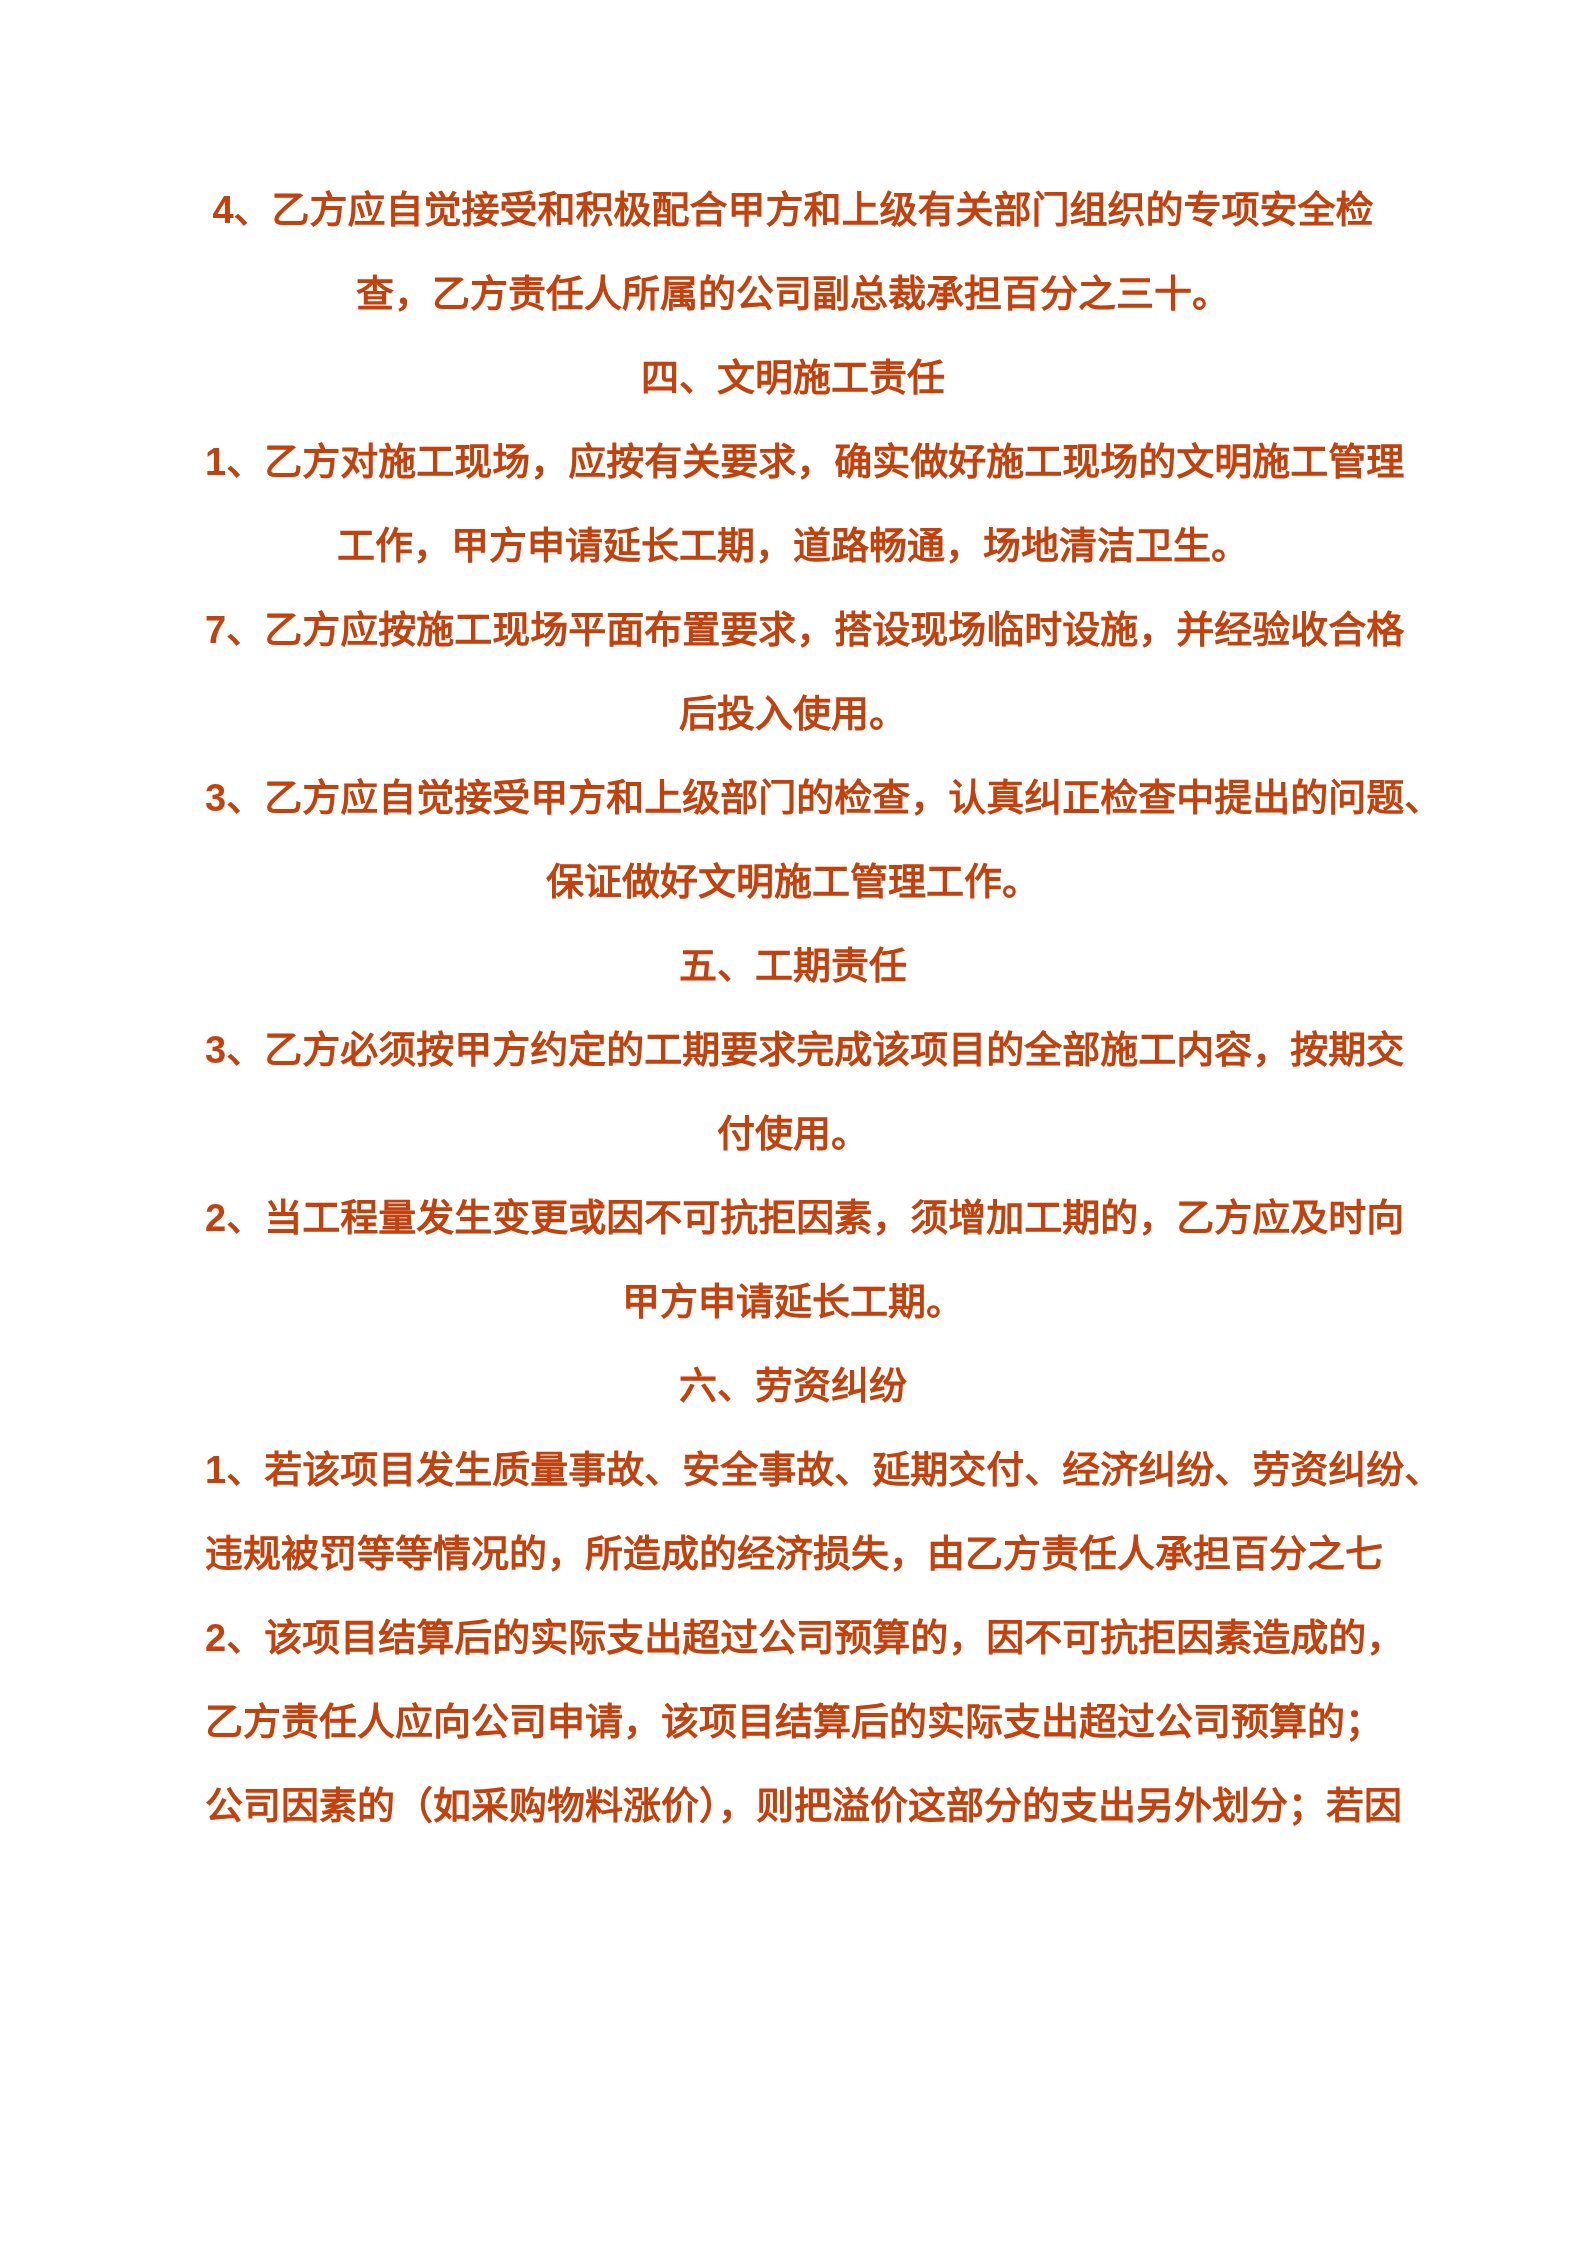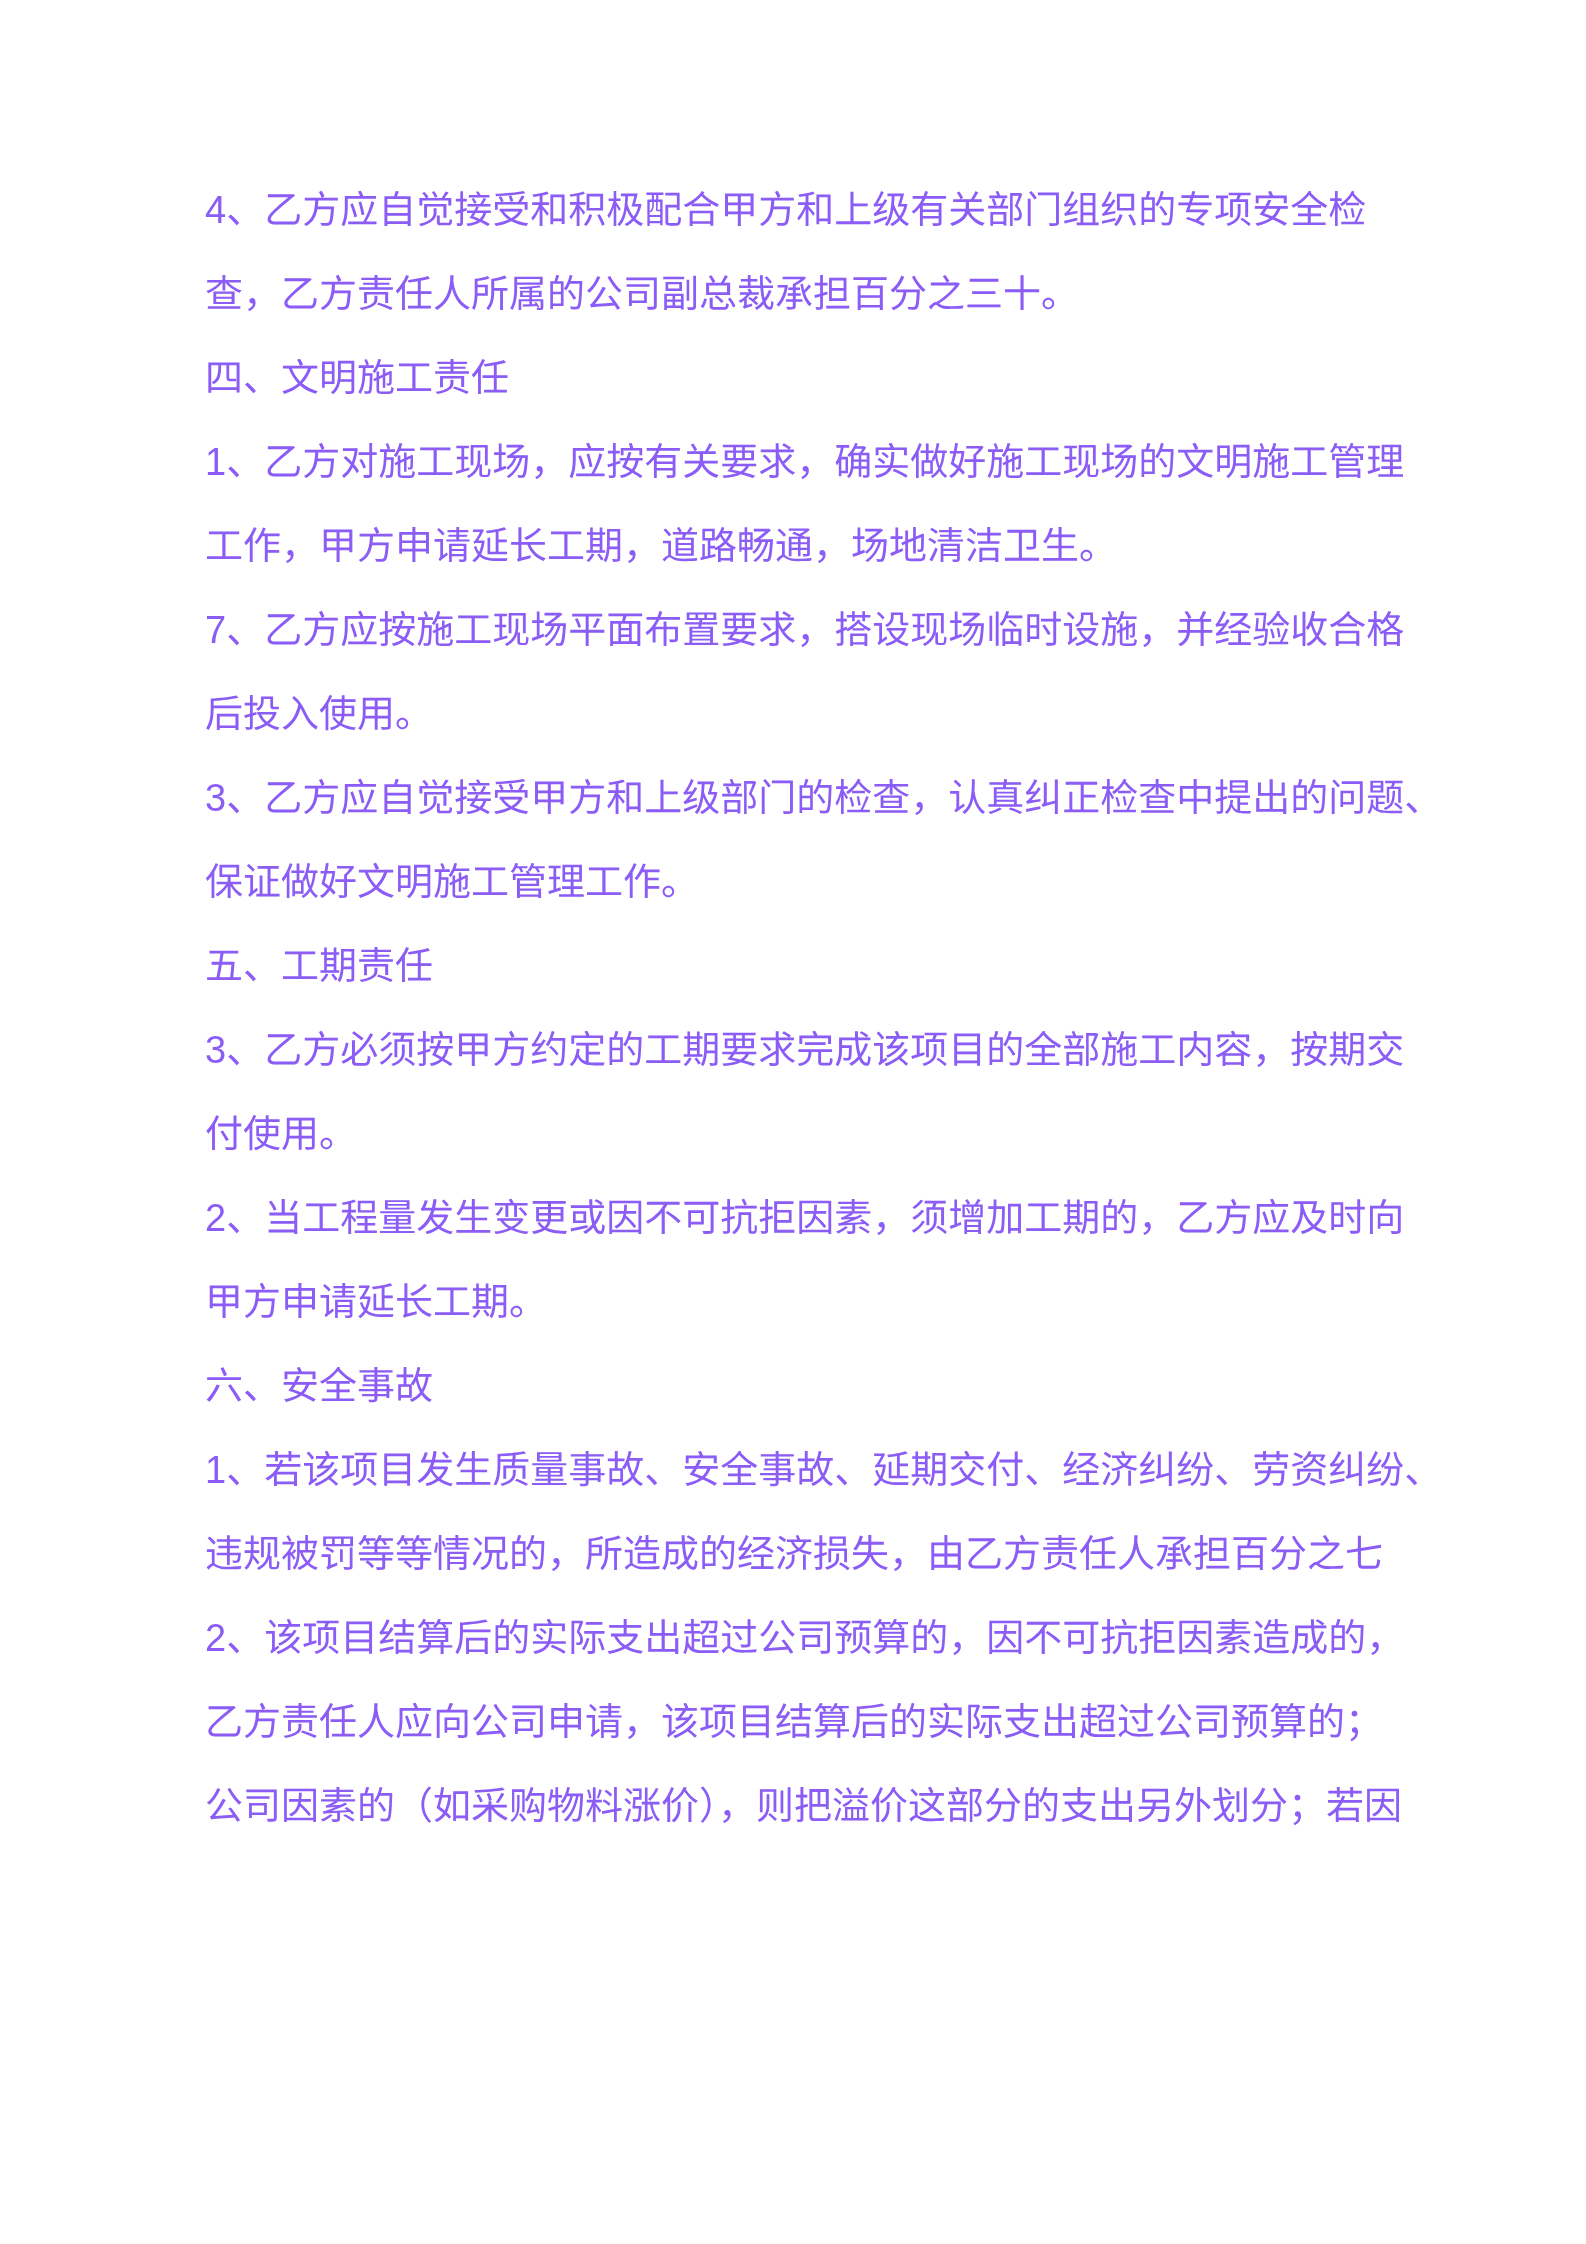--- a/index.html
+++ b/index.html
@@ -17,25 +17,25 @@
   }
   .content {
     position: absolute;
     left: 205px;
     top: 168px;
     width: 1176px;
   }
   .line {
     font-size: 38px;
     line-height: 84px;
-    font-weight: 400;
-    color: #8b5cf6;
+    font-weight: 700;
+    color: #c2410c;
     white-space: nowrap;
     letter-spacing: 0px;
-    text-align: left;
+    text-align: center;
   }
 </style>
 </head>
 <body>
 
 <div class="page">
   <div class="content" id="content">
       <div class="line">4、乙方应自觉接受和积极配合甲方和上级有关部门组织的专项安全检</div>
       <div class="line">查，乙方责任人所属的公司副总裁承担百分之三十。</div>
       <div class="line">四、文明施工责任</div>
@@ -43,20 +43,20 @@
       <div class="line">工作，甲方申请延长工期，道路畅通，场地清洁卫生。</div>
       <div class="line">7、乙方应按施工现场平面布置要求，搭设现场临时设施，并经验收合格</div>
       <div class="line">后投入使用。</div>
       <div class="line">3、乙方应自觉接受甲方和上级部门的检查，认真纠正检查中提出的问题、</div>
       <div class="line">保证做好文明施工管理工作。</div>
       <div class="line">五、工期责任</div>
       <div class="line">3、乙方必须按甲方约定的工期要求完成该项目的全部施工内容，按期交</div>
       <div class="line">付使用。</div>
       <div class="line">2、当工程量发生变更或因不可抗拒因素，须增加工期的，乙方应及时向</div>
       <div class="line">甲方申请延长工期。</div>
-      <div class="line">六、安全事故</div>
+      <div class="line">六、劳资纠纷</div>
       <div class="line">1、若该项目发生质量事故、安全事故、延期交付、经济纠纷、劳资纠纷、</div>
       <div class="line">违规被罚等等情况的，所造成的经济损失，由乙方责任人承担百分之七</div>
       <div class="line">2、该项目结算后的实际支出超过公司预算的，因不可抗拒因素造成的，</div>
       <div class="line">乙方责任人应向公司申请，该项目结算后的实际支出超过公司预算的；</div>
       <div class="line">公司因素的（如采购物料涨价），则把溢价这部分的支出另外划分；若因</div>
     </div>
 </div>
 
 </body></html>

